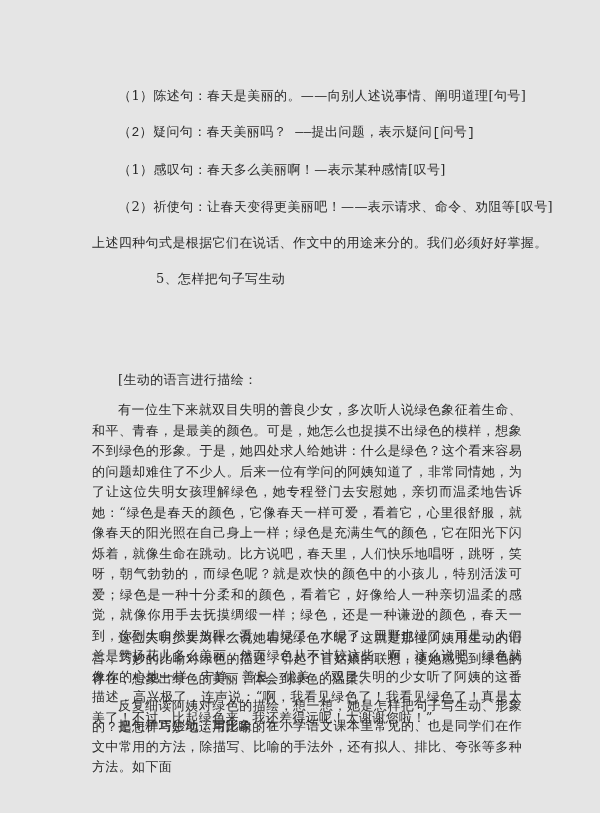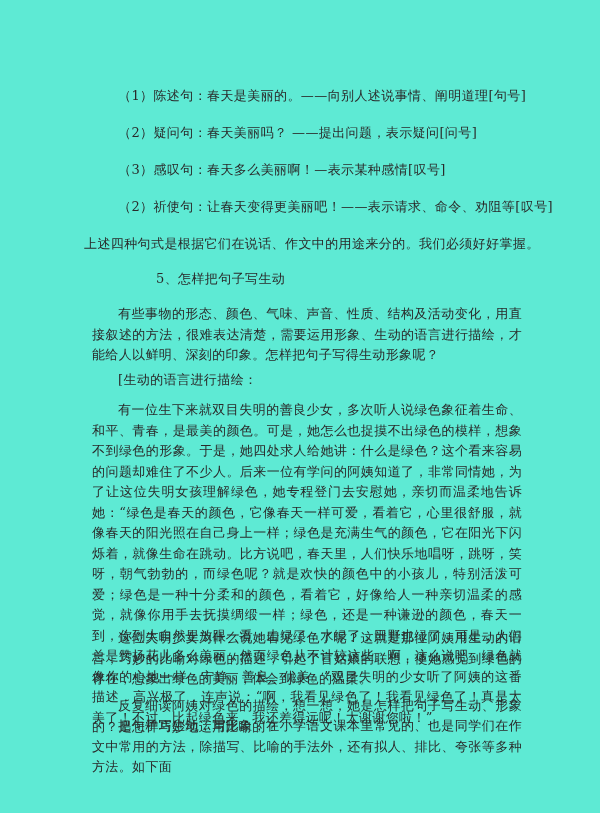--- a/index.html
+++ b/index.html
@@ -1,38 +1,37 @@
 <!DOCTYPE html>
 <html><head>
   <meta charset="utf-8">
   <style>
     html, body { margin: 0; padding: 0; background: #ffffff; }
     body {
       width: 600px; height: 813px; position: relative; overflow: hidden;
       font-family: "DejaVu Serif", "Liberation Serif", serif;
       color: #2a2a2a;
     }
-    .page { position: absolute; left: 0; top: 0; width: 600px; height: 813px; background: #5eead4; }
+    .page { position: absolute; left: 0; top: 0; width: 600px; height: 813px; background: #e5e5e5; }
     .line { position: absolute; font-size: 13px; white-space: nowrap; letter-spacing: 0.4px; line-height: 16px; }
     .para { position: absolute; left: 92px; width: 430px; font-size: 13px; line-height: 20.5px; letter-spacing: 0.35px; text-align: justify; }
     .indent { text-indent: 26px; }
   </style>
 </head>
 <body>
 
 <div class="page">
   <div class="line" style="left:118px; top:88px;">（1）陈述句：春天是美丽的。——向别人述说事情、阐明道理[句号]</div>
-  <div class="line" style="left:118px; top:125px;">（2）疑问句：春天美丽吗？  ——提出问题，表示疑问[问号]</div>
-  <div class="line" style="left:118px; top:162px;">（3）感叹句：春天多么美丽啊！—表示某种感情[叹号]</div>
+  <div class="line" style="left:118px; top:125px;font-family:Liberation Mono, monospace;">（2）疑问句：春天美丽吗？  ——提出问题，表示疑问[问号]</div>
+  <div class="line" style="left:118px; top:162px;">（1）感叹句：春天多么美丽啊！—表示某种感情[叹号]</div>
   <div class="line" style="left:118px; top:199px;">（2）祈使句：让春天变得更美丽吧！——表示请求、命令、劝阻等[叹号]</div>
 
-  <div class="line" style="left:84px; top:236px;">上述四种句式是根据它们在说话、作文中的用途来分的。我们必须好好掌握。</div>
+  <div class="line" style="left:92px; top:236px;font-family:Liberation Mono, monospace;">上述四种句式是根据它们在说话、作文中的用途来分的。我们必须好好掌握。</div>
   <div class="line" style="left:118px; top:271px;margin-left:38px;">5、怎样把句子写生动</div>
 
-  <div class="para indent" style="top:304px;">有些事物的形态、颜色、气味、声音、性质、结构及活动变化，用直接叙述的方法，很难表达清楚，需要运用形象、生动的语言进行描绘，才能给人以鲜明、深刻的印象。怎样把句子写得生动形象呢？</div>
   <div class="line" style="left:118px; top:372px;">[生动的语言进行描绘：</div>
 
   <div class="para indent" style="top:400px;">有一位生下来就双目失明的善良少女，多次听人说绿色象征着生命、和平、青春，是最美的颜色。可是，她怎么也捉摸不出绿色的模样，想象不到绿色的形象。于是，她四处求人给她讲：什么是绿色？这个看来容易的问题却难住了不少人。后来一位有学问的阿姨知道了，非常同情她，为了让这位失明女孩理解绿色，她专程登门去安慰她，亲切而温柔地告诉她：“绿色是春天的颜色，它像春天一样可爱，看着它，心里很舒服，就像春天的阳光照在自己身上一样；绿色是充满生气的颜色，它在阳光下闪烁着，就像生命在跳动。比方说吧，春天里，人们快乐地唱呀，跳呀，笑呀，朝气勃勃的，而绿色呢？就是欢快的颜色中的小孩儿，特别活泼可爱；绿色是一种十分柔和的颜色，看着它，好像给人一种亲切温柔的感觉，就像你用手去抚摸绸缎一样；绿色，还是一种谦逊的颜色，春天一到，你到大自然里放眼一看：山绿了，水绿了，田野也绿了，可是，人们总是赞扬花儿多么美丽，然而绿色从不计较这些。啊，这么说吧，绿色就像你的心地一样，宁静、善良、优美。”双目失明的少女听了阿姨的这番描述，高兴极了，连声说：“啊，我看见绿色了！我看见绿色了！真是太美了！不过，比起绿色来，我还差得远呢！太谢谢您啦！”</div>
 
   <div class="para indent" style="top:628px;">这位失明少女为什么说她看见绿色了呢？这就是那位阿姨用生动的语言，巧妙的比喻对绿色的描述，引起了盲姑娘的联想，使她感觉到绿色的存在，想象出绿色的美丽，体会到绿色的温柔。</div>
   <div class="para indent" style="top:696px;">反复细读阿姨对绿色的描绘，想一想，她是怎样把句子写生动、形象的？是怎样巧妙地运用比喻的？</div>
   <div class="para indent" style="top:716px;">把句子写生动，写形象，在小学语文课本里常见的、也是同学们在作文中常用的方法，除描写、比喻的手法外，还有拟人、排比、夸张等多种方法。如下面</div>
 </div>
 
 </body></html>

